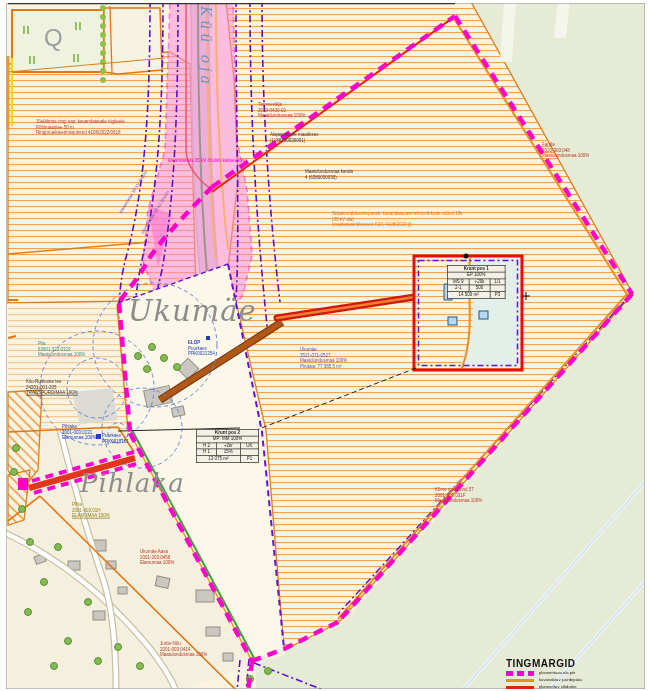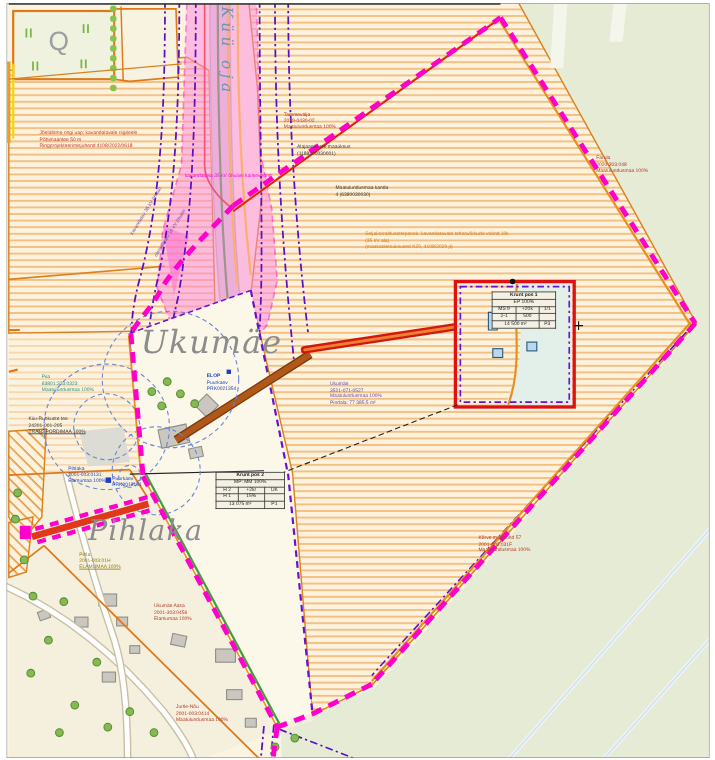--- a/index.html
+++ b/index.html
@@ -416,14 +416,30 @@
     <td>15%</td>
     <td></td>
   </tr>
   <tr>
     <td colspan="2">13 075 m²</td>
     <td>P1</td>
   </tr>
 </tbody>
     </table>
 
+<div class="legend">
+  <div class="ttl">TINGMÄRGID</div>
+  <div class="lrow">
+    <div class="lsw magdash"></div>
+    <div class="ltx">planeeritava ala piir</div>
+  </div>
+  <div class="lrow">
+    <div class="lsw orgline"></div>
+    <div class="ltx">kavandatav juurdepääs</div>
+  </div>
+  <div class="lrow">
+    <div class="lsw redline"></div>
+    <div class="ltx">planeeritav sõidutee</div>
+  </div>
+
+</div>
 
 </div>
 
 </body></html>

